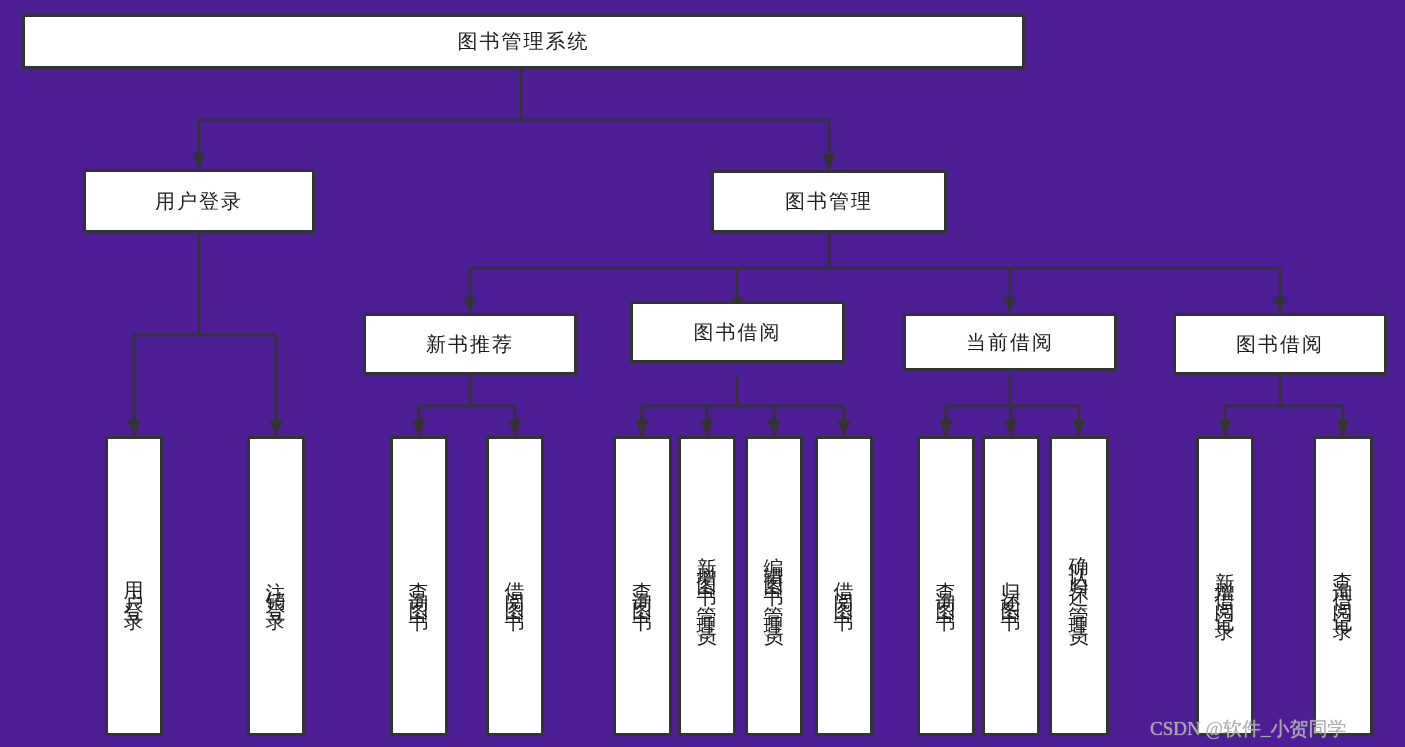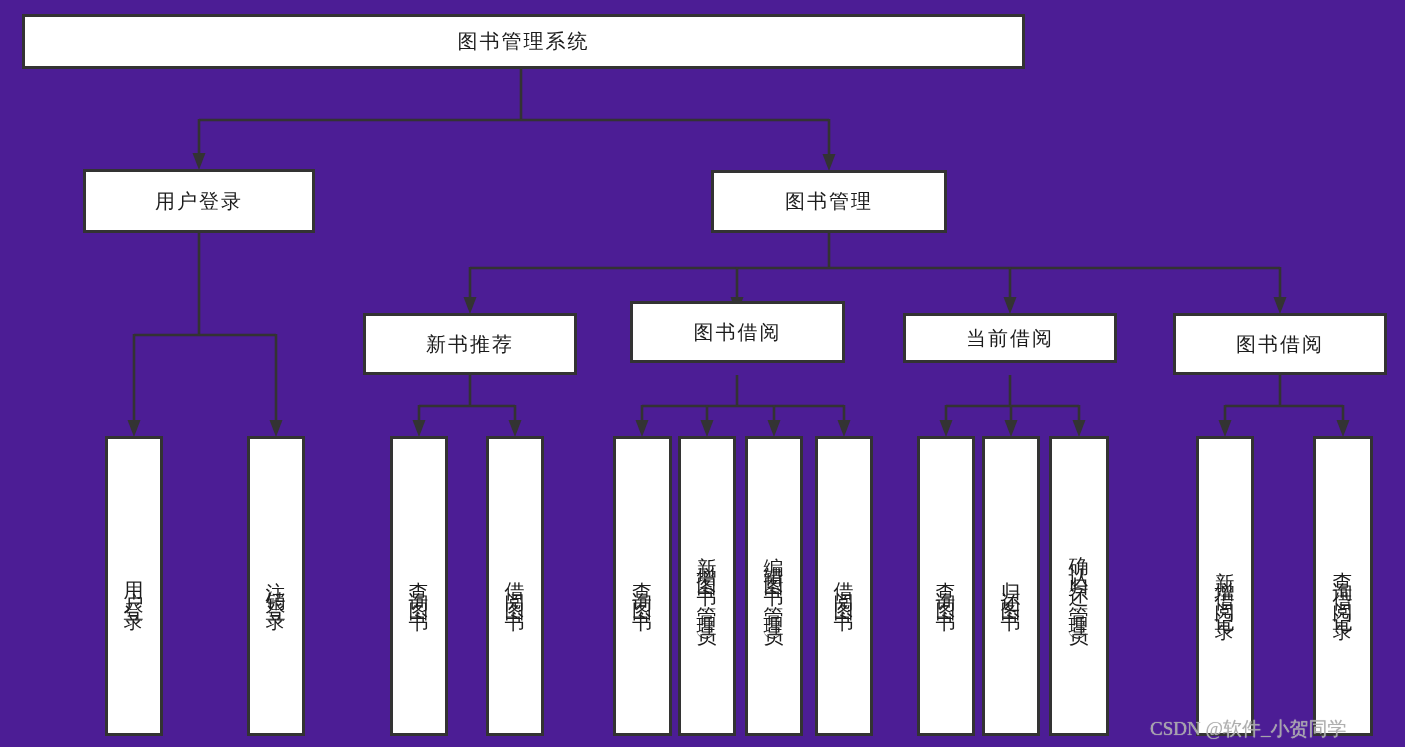--- a/index.html
+++ b/index.html
@@ -95,21 +95,21 @@
   <div class="node h" style="left:363px;top:313px;width:214px;height:62px">
     <span>新书推荐</span>
   </div>
 
   <div class="node h" style="left:711px;top:170px;width:236px;height:63px">
     <span>图书管理</span>
   </div>
   <div class="node h" style="left:630px;top:301px;width:215px;height:62px">
     <span>图书借阅</span>
   </div>
-  <div class="node h" style="left:903px;top:313px;width:214px;height:50px">
+  <div class="node h" style="left:903px;top:313px;width:214px;height:58px">
     <span>当前借阅</span>
   </div>
   <div class="node h" style="left:1173px;top:313px;width:214px;height:62px">
     <span>图书借阅</span>
   </div>
 
   <div class="node v" style="left:105px;top:436px;width:58px;height:300px">
     <span>用户登录</span>
   </div>
   <div class="node v" style="left:247px;top:436px;width:58px;height:300px">

